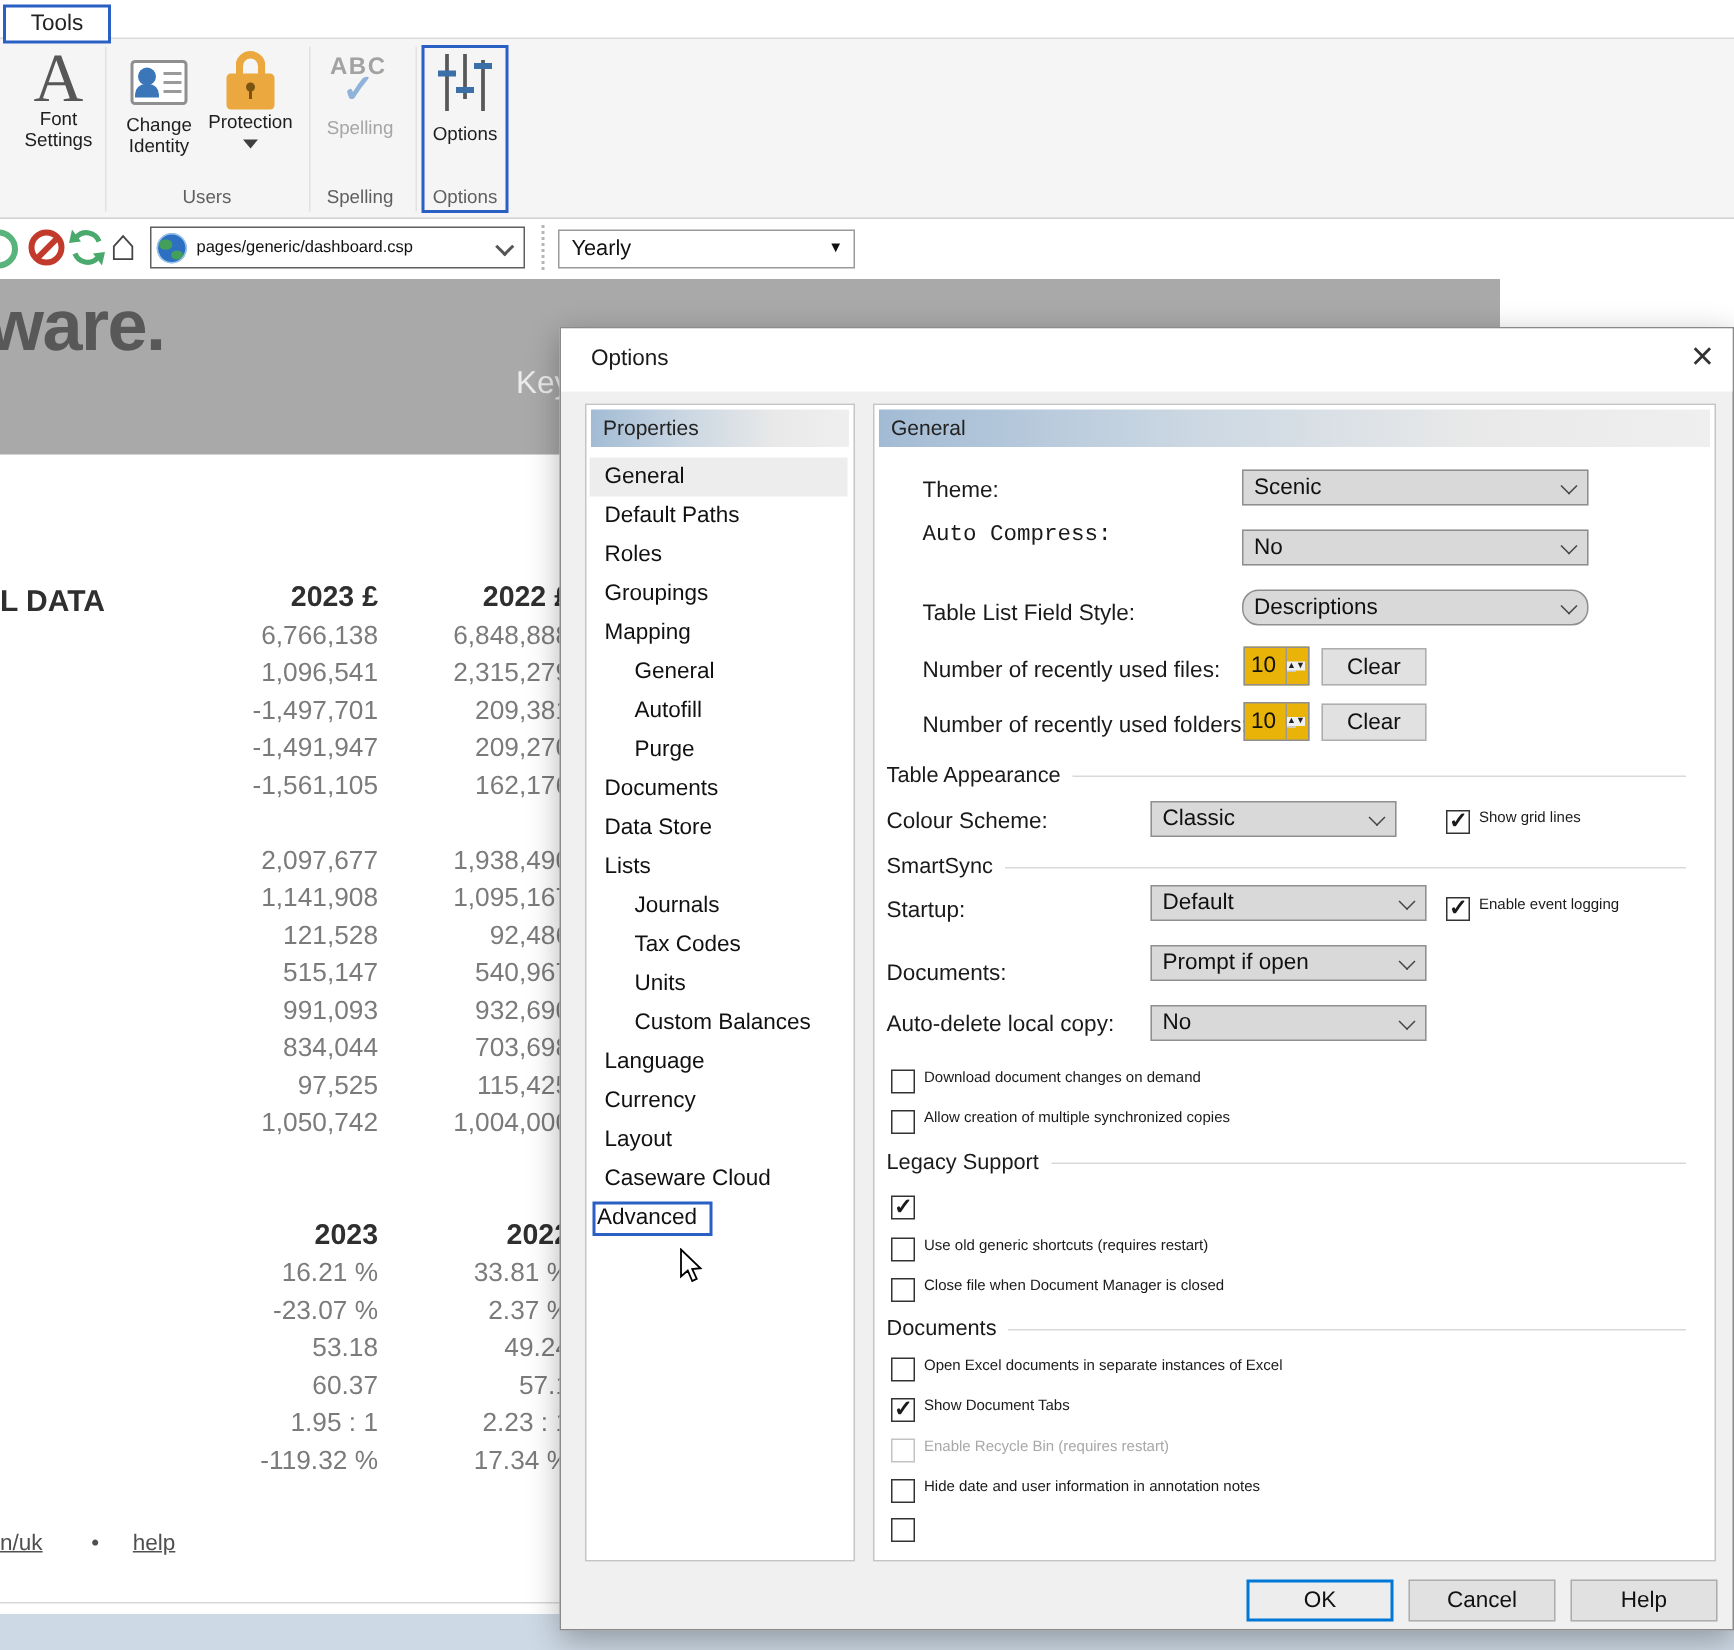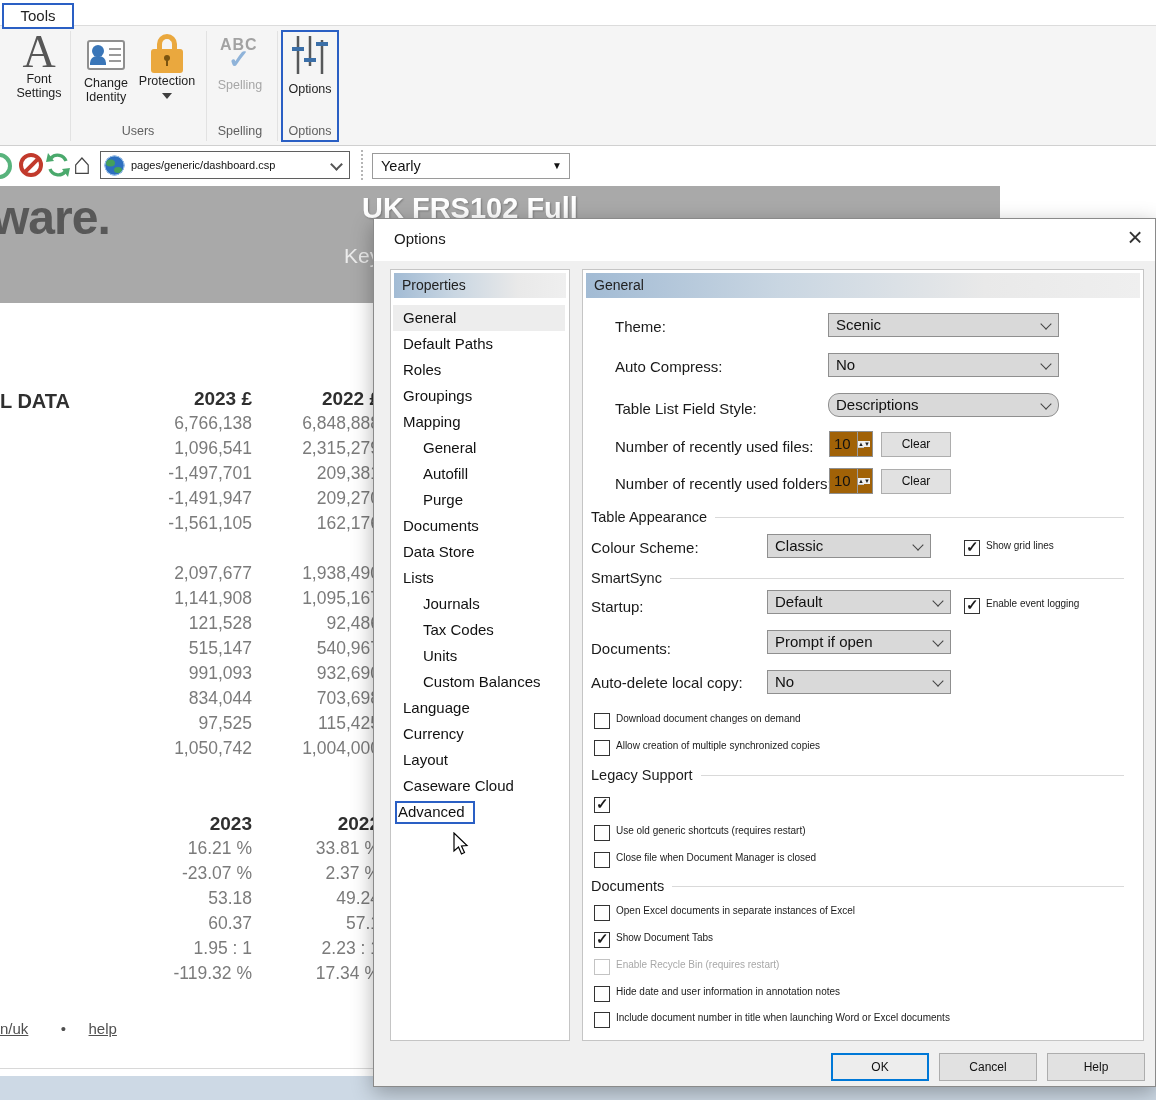--- a/index.html
+++ b/index.html
@@ -70,26 +70,26 @@
   .pane-hdr { position:absolute; left:3px; top:3px; height:25px; font-size:14px; color:#222; line-height:25px; padding-left:8px;
     background:linear-gradient(90deg,#a2bbd4 0%,#c9d6e2 35%,#e9e9e9 72%,#efefef 100%); }
   .titem { position:absolute; left:2px; width:172px; height:26px; font-size:15px; color:#111; line-height:26px; padding-left:10px; }
   .titem.sub { padding-left:30px; }
   .titem.sel { background:#ededed; }
   .focusbox { border:2px solid #2a5fc4; padding:0 8px 2px 1px; }
   .flabel { position:absolute; font-size:15px; color:#1a1a1a; white-space:nowrap; }
   .combo { position:absolute; height:24px; background:#d9d9d9; border:1px solid #8f8f8f; }
   .combo .cval { position:absolute; left:7px; top:2px; font-size:15px; color:#111; white-space:nowrap; }
   .combo .cchev { position:absolute; right:8px; top:6px; width:8px; height:8px; border-right:1.5px solid #444; border-bottom:1.5px solid #444; transform:rotate(45deg); }
-  .spin { position:absolute; width:41px; height:26px; background:#a16207; border:1px solid #8f8f8f;padding-left:42px; }
+  .spin { position:absolute; width:41px; height:26px; background:#eab308; border:1px solid #8f8f8f;padding-left:42px; }
   .spin .sval { position:absolute; left:4px; top:3px; font-size:15px; color:#111; }
   .spin .sbtns { position:absolute; right:0; top:0; width:15px; height:24px; border-left:1px solid #9a9a9a; }
   .spin .sbtn { width:15px; height:12px; font-size:6px; color:#222; text-align:center; line-height:12px; background:#f0f0f0; }
   .spin .sbtn.up { border-bottom:1px solid #c9c9c9; }
-  .btn { position:absolute; background:#e1e1e1; border:1px solid #adadad; font-size:12px; color:#111; text-align:center; }
+  .btn { position:absolute; background:#e1e1e1; border:1px solid #adadad; font-size:15px; color:#111; text-align:center; }
   .btn.small { width:70px; height:25px; line-height:23px; }
   .btn.big { width:98px; height:28px; line-height:26px; }
   .btn.ok { border:2px solid #0078d7; background:#ededed; line-height:24px; }
   .grp { position:absolute; width:533px; display:flex; align-items:center; }
   .grp .gtxt { font-size:14.5px; color:#1a1a1a; white-space:nowrap; padding-right:8px; }
   .grp .gline { flex:1; border-top:1px solid #d9d9d9; }
   .cb { position:absolute; width:16px; height:16px; border:1px solid #333; background:#fff; }
   .cb .mark { position:absolute; left:1px; top:-3px; font-size:15px; font-weight:bold; color:#1a1a1a; }
   .cb.dis { border-color:#c3c3c3; }
   .cblabel { position:absolute; font-size:10px; color:#1a1a1a; white-space:nowrap; }
@@ -188,21 +188,20 @@
   <div class="abs dot-sep" style="left:361px; top:4px;"></div>
 
   <div class="abs period-combo" style="left:372px; top:7px;">
     <div class="abs period-text" style="left:8px; top:0;">Yearly</div>
     <div class="abs tri-down" style="right:7px; top:6px;">▼</div>
   </div>
 </div>
 
 <div class="abs banner">
   <div class="abs logo-frag" style="left:-8px; top:4px;">ware.</div>
-  <div class="abs banner-title" style="left:362px; top:6px;">UK FRS102 Full</div>
   <div class="abs key-frag" style="left:344px; top:58px;">Key</div>
 </div>
 
 <div class="abs rep-head" style="left:0; top:390px; font-size:20px;">L DATA</div>
 
 <div class="abs rblock" style="left:0; top:388px;">
   <div class="rrow hdr">
     <span class="c1">2023 £</span>
     <span class="c2">2022 £</span>
   </div>
@@ -336,21 +335,21 @@
 
   <div class="pane" style="left:208px; top:50px; width:562px; height:772px;">
     <div class="pane-hdr" style="width:554px;">General</div>
 
     <div class="flabel" style="left:32px; top:48px;">Theme:</div>
     <div class="combo" style="left:245px; top:43px; width:231px;">
       <span class="cval">Scenic</span>
         <span class="cchev"></span>
     </div>
 
-    <div class="flabel" style="left:32px; top:88px;">Auto Compress:</div>
+    <div class="flabel" style="left:32px; top:78px;font-family:Liberation Mono, monospace;">Auto Compress:</div>
     <div class="combo" style="left:245px; top:83px; width:231px;">
       <span class="cval">No</span>
         <span class="cchev"></span>
     </div>
 
     <div class="flabel" style="left:32px; top:130px;">Table List Field Style:</div>
     <div class="combo" style="left:245px; top:123px; width:231px;border-radius:11px;">
       <span class="cval">Descriptions</span>
         <span class="cchev"></span>
     </div>
@@ -434,19 +433,18 @@
     <span class="cblabel" style="left:33px; top:635px;">Open Excel documents in separate instances of Excel</span>
     <span class="cb" style="left:11px; top:662px;">
         <span class="mark">✓</span>
       </span>
     <span class="cblabel" style="left:33px; top:662px;">Show Document Tabs</span>
     <span class="cb dis" style="left:11px; top:689px;"></span>
     <span class="cblabel dis" style="left:33px; top:689px;">Enable Recycle Bin (requires restart)</span>
     <span class="cb" style="left:11px; top:716px;"></span>
     <span class="cblabel" style="left:33px; top:716px;">Hide date and user information in annotation notes</span>
     <span class="cb" style="left:11px; top:742px;"></span>
-    <span class="cblabel" style="left:33px; top:742px;">Include document number in title when launching Word or Excel documents</span>
   </div>
 
   <div class="btn big ok" style="left:457px; top:834px;">OK</div>
   <div class="btn big" style="left:565px; top:834px;">Cancel</div>
   <div class="btn big" style="left:673px; top:834px;">Help</div>
 </div>
 
 </body></html>

